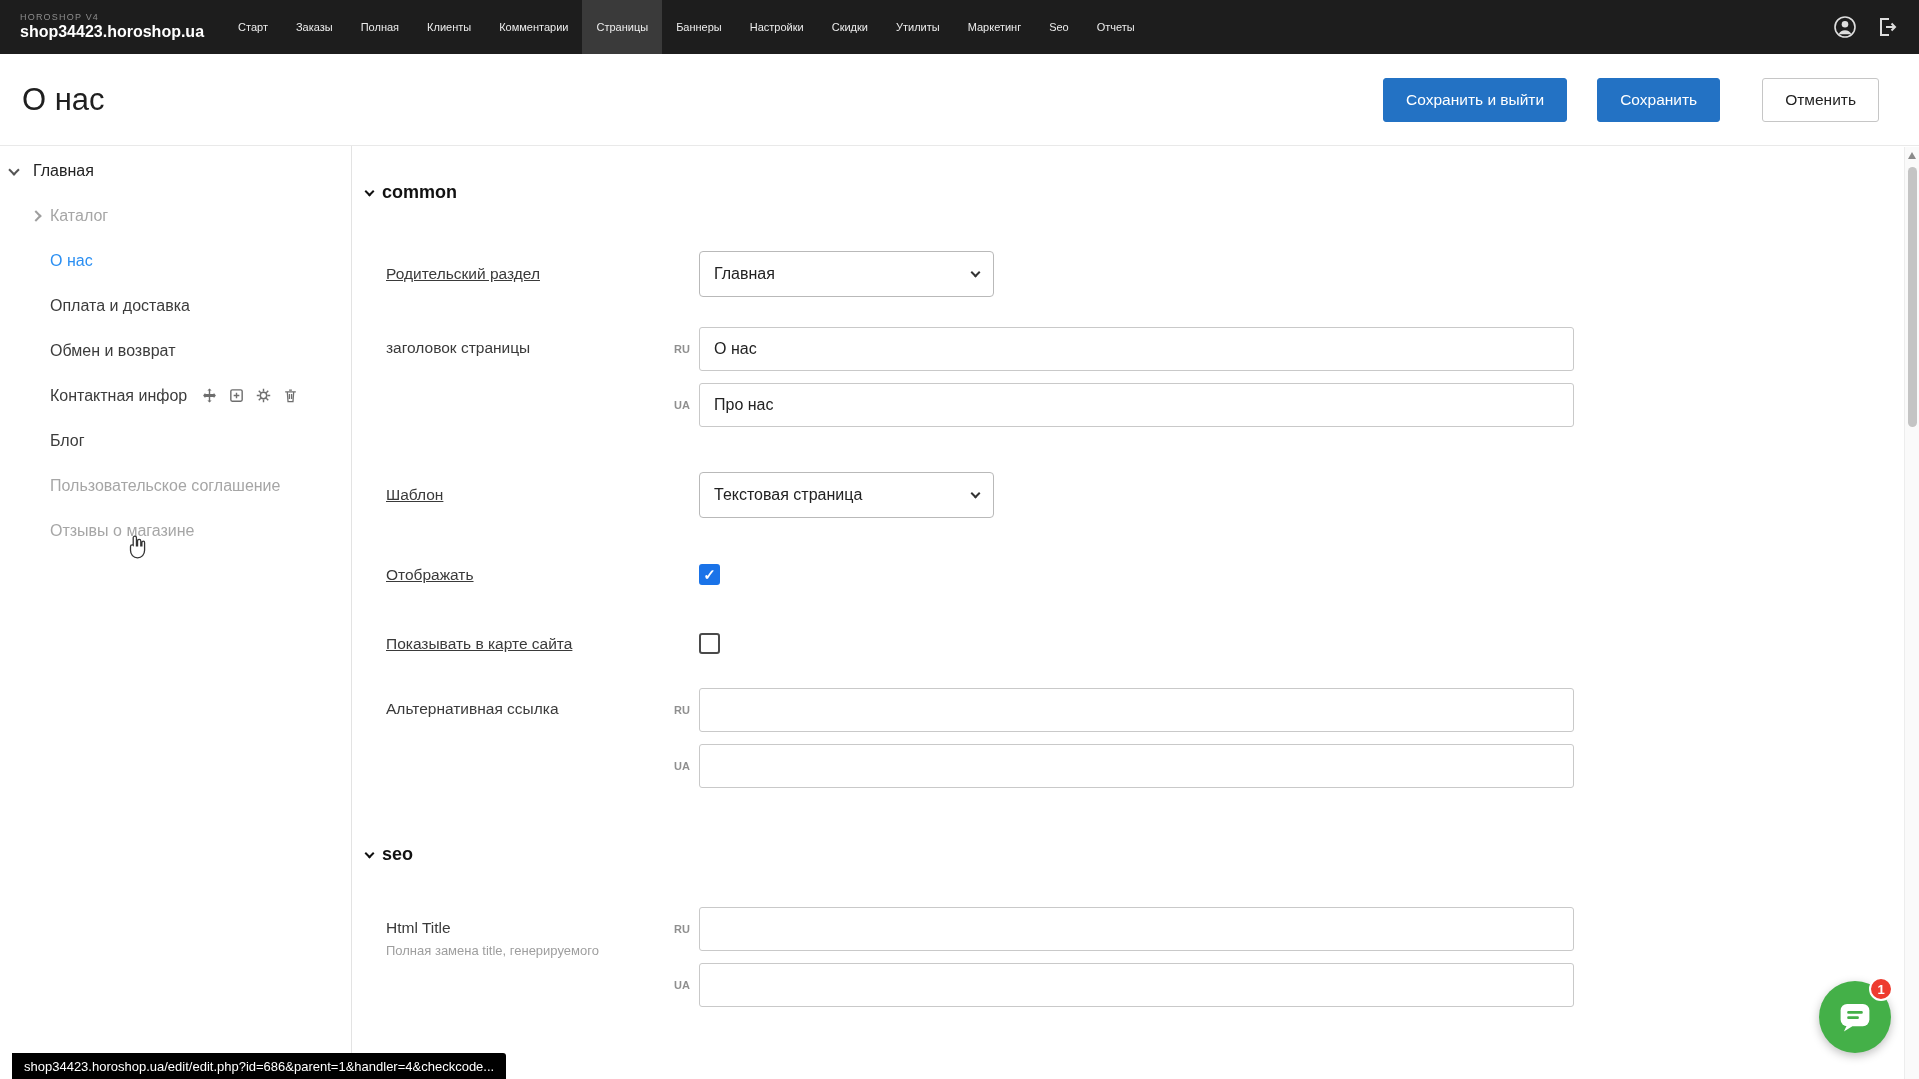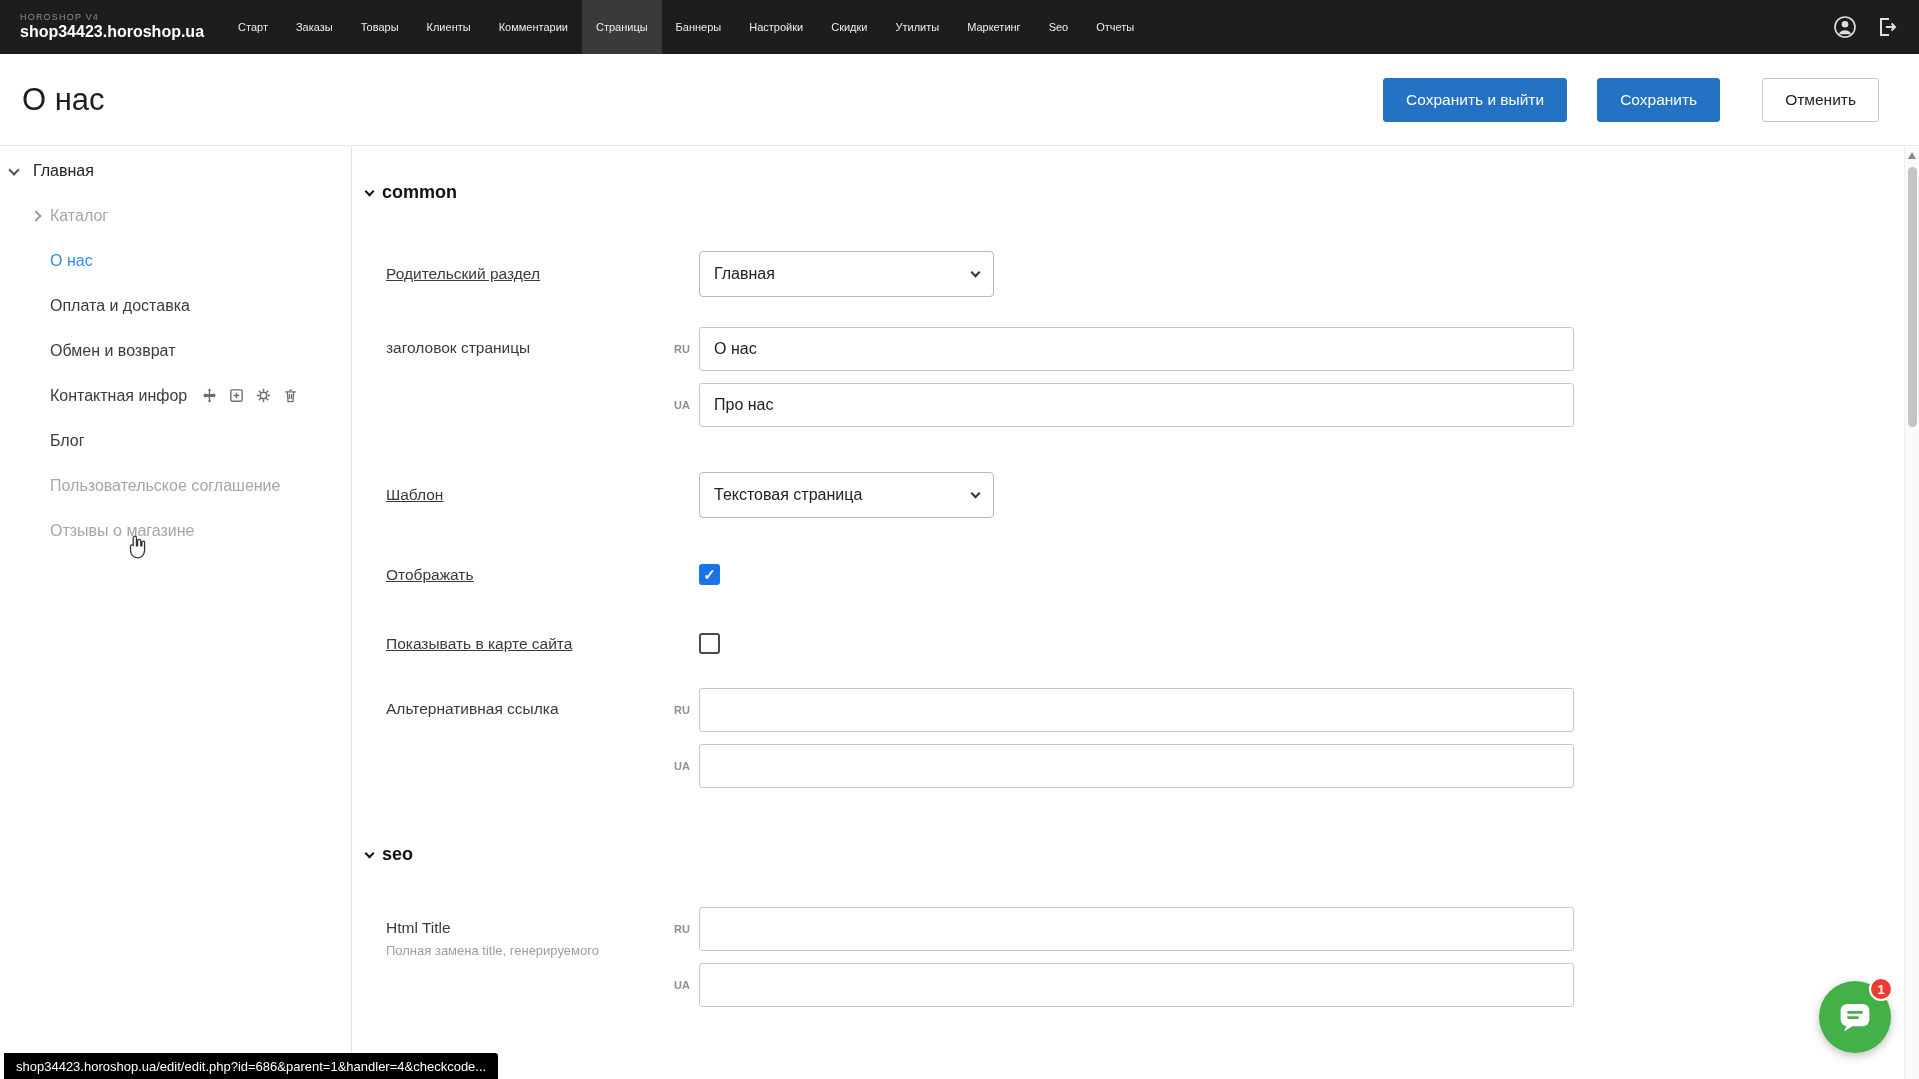--- a/index.html
+++ b/index.html
@@ -77,21 +77,21 @@
   .row-link { margin-top:35px; }
   .row-pagetitle { margin-top:30px; }
   .row-template { margin-top:45px; }
   .row-display { margin-top:46px; }
   .row-sitemap { margin-top:48px; }
   .row-altlink { margin-top:34px; }
   .head-seo { margin-top:56px; }
   .row-htmltitle { margin-top:42px; }
 
   
-  .statusbar { position:absolute; left:4px; bottom:0; height:26px; background:#000; color:#fff; font-size:13px;
+  .statusbar { position:absolute; left:12px; bottom:0; height:26px; background:#000; color:#fff; font-size:13px;
     display:flex; align-items:center; padding:12px 12px; z-index:40; border-top-right-radius:3px; }
 
   
   .chat-btn { position:absolute; right:28px; bottom:26px; width:72px; height:72px; border-radius:50%;
     background:#44b048; display:flex; align-items:center; justify-content:center; cursor:pointer; z-index:50;
     box-shadow:0 3px 10px rgba(0,0,0,.25); }
   .chat-badge { position:absolute; top:-4px; right:-2px; width:24px; height:24px; border-radius:50%; background:#ee3b2f;
     border:2px solid #fff; color:#fff; font-size:13px; font-weight:bold; display:flex; align-items:center; justify-content:center; }
 
   
@@ -104,21 +104,21 @@
 <body>
 
 <div class="topbar">
   <div class="brand">
     <div class="brand-version">HOROSHOP V4</div>
     <div class="brand-domain">shop34423.horoshop.ua</div>
   </div>
   <div class="topnav">
     <span class="nav-item">Старт</span>
     <span class="nav-item">Заказы</span>
-    <span class="nav-item">Товары</span>
+    <span class="nav-item">Полная</span>
     <span class="nav-item">Клиенты</span>
     <span class="nav-item">Комментарии</span>
     <span class="nav-item active">Страницы</span>
     <span class="nav-item">Баннеры</span>
     <span class="nav-item">Настройки</span>
     <span class="nav-item">Скидки</span>
     <span class="nav-item">Утилиты</span>
     <span class="nav-item">Маркетинг</span>
     <span class="nav-item">Seo</span>
     <span class="nav-item">Отчеты</span>

